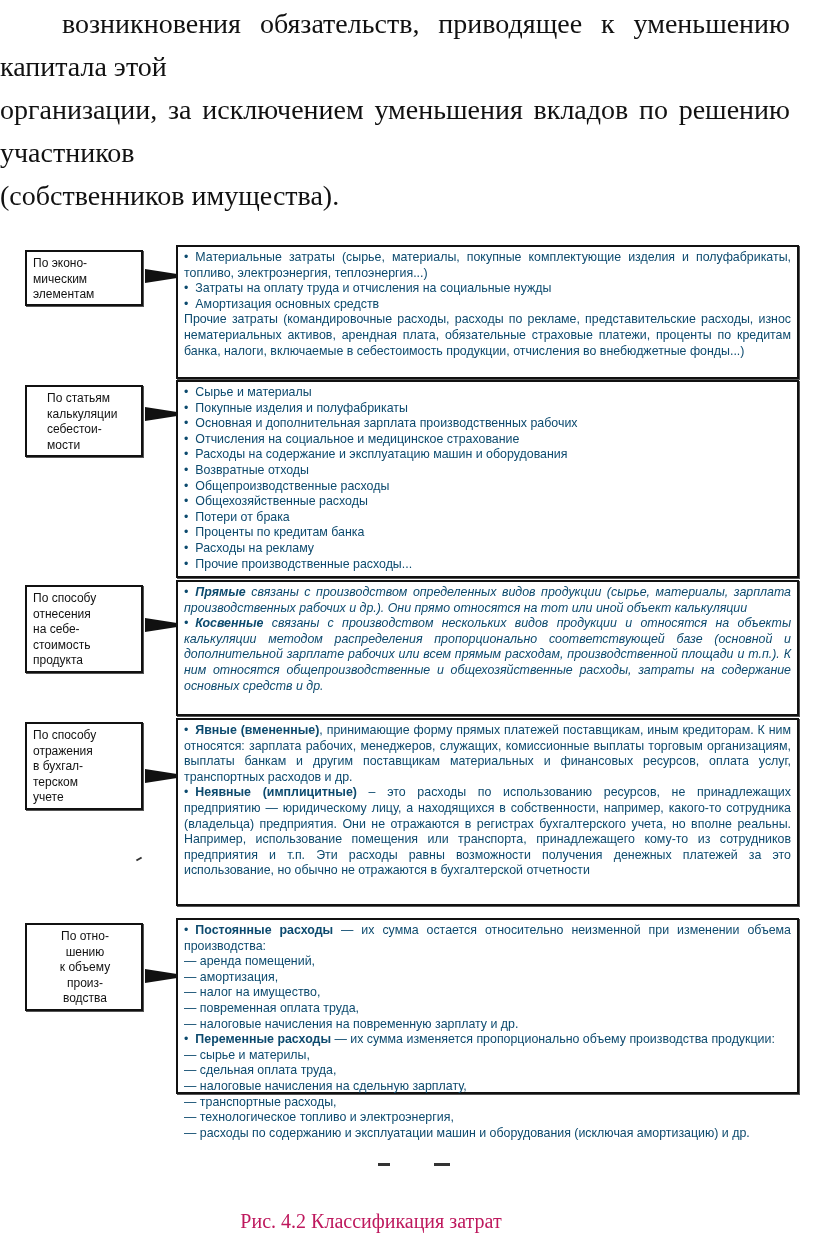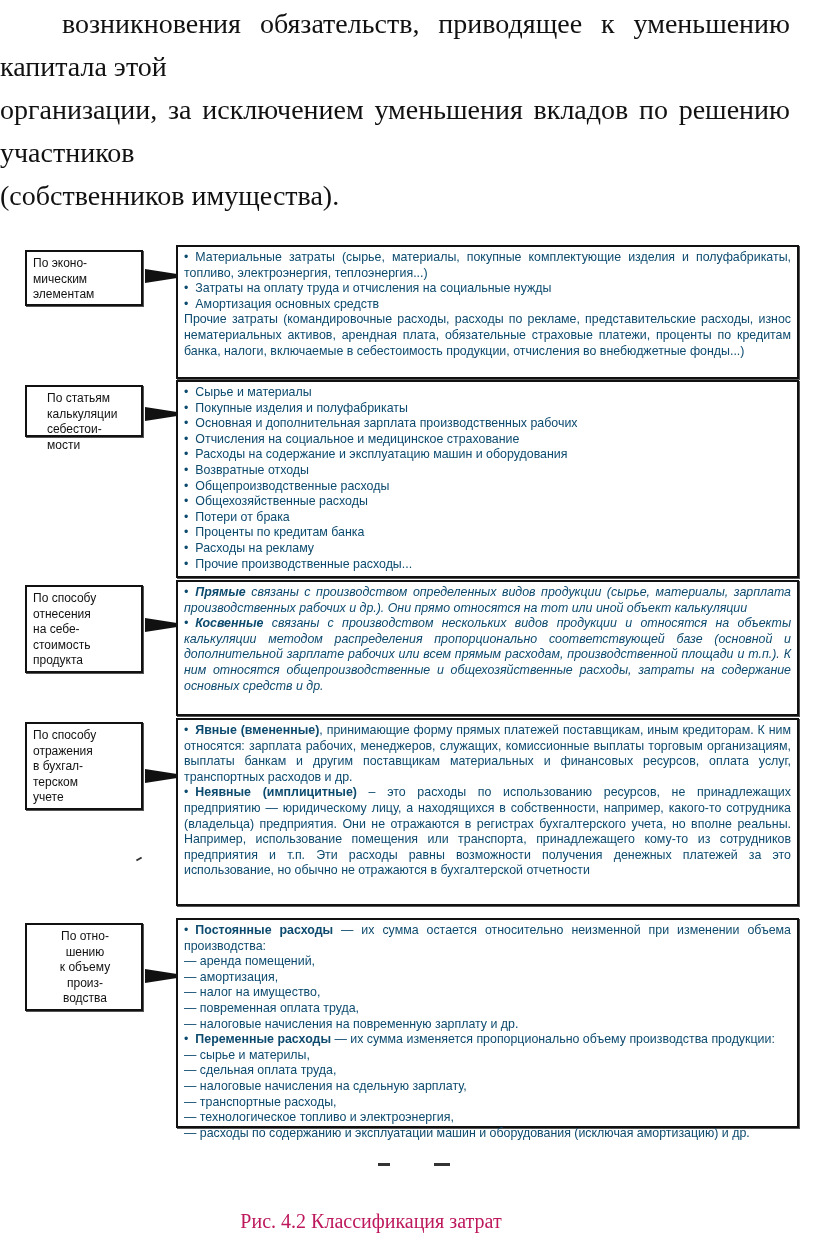--- a/index.html
+++ b/index.html
@@ -58,21 +58,21 @@
       </svg>
     <div class="content-box" style="top:245px; height:134px;">
         <span class="line bullet"><span>Материальные затраты (сырье, материалы, покупные комплектующие изделия и полуфабрикаты, топливо, электроэнергия, теплоэнергия...)</span></span>
         <span class="line bullet"><span>Затраты на оплату труда и отчисления на социальные нужды</span></span>
         <span class="line bullet"><span>Амортизация основных средств</span></span>
         <span class="line"><span>Прочие затраты (командировочные расходы, расходы по рекламе, представительские расходы, износ нематериальных активов, арендная плата, обязательные страховые платежи, проценты по кредитам банка, налоги, включаемые в себестоимость продукции, отчисления во внебюджетные фонды...)</span></span>
       </div>
   </div>
 
   <div>
-    <div class="label-box" style="top:385px; height:52px;padding-left:20px;">По статьям
+    <div class="label-box" style="top:385px; height:72px;padding-left:20px;">По статьям
 калькуляции
 себестои-
 мости</div>
     <svg class="arrow" style="top:400px;" viewBox="0 0 32 28">
         <polygon points="0,7 0,21 32,16 32,12" fill="#111"></polygon>
       </svg>
     <div class="content-box" style="top:380px; height:198px;">
         <span class="line bullet"><span>Сырье и материалы</span></span>
         <span class="line bullet"><span>Покупные изделия и полуфабрикаты</span></span>
         <span class="line bullet"><span>Основная и дополнительная зарплата производственных рабочих</span></span>
@@ -121,21 +121,21 @@
 
   <div>
     <div class="label-box" style="top:923px; height:88px;text-align:center;">По отно-
 шению
 к объему
 произ-
 водства</div>
     <svg class="arrow" style="top:962px;" viewBox="0 0 32 28">
         <polygon points="0,7 0,21 32,16 32,12" fill="#111"></polygon>
       </svg>
-    <div class="content-box" style="top:918px; height:210px;">
+    <div class="content-box" style="top:918px; height:176px;">
         <span class="line bullet"><b>Постоянные расходы</b><span> —  их сумма остается относительно неизменной при изменении объема производства:</span></span>
         <span class="line"><span>— аренда помещений,</span></span>
         <span class="line"><span>— амортизация,</span></span>
         <span class="line"><span>— налог на имущество,</span></span>
         <span class="line"><span>— повременная оплата труда,</span></span>
         <span class="line"><span>— налоговые начисления на повременную зарплату и др.</span></span>
         <span class="line bullet"><b>Переменные расходы</b><span> — их сумма изменяется пропорционально объему производства продукции:</span></span>
         <span class="line"><span>— сырье и материлы,</span></span>
         <span class="line"><span>— сдельная оплата труда,</span></span>
         <span class="line"><span>— налоговые начисления на сдельную зарплату,</span></span>

